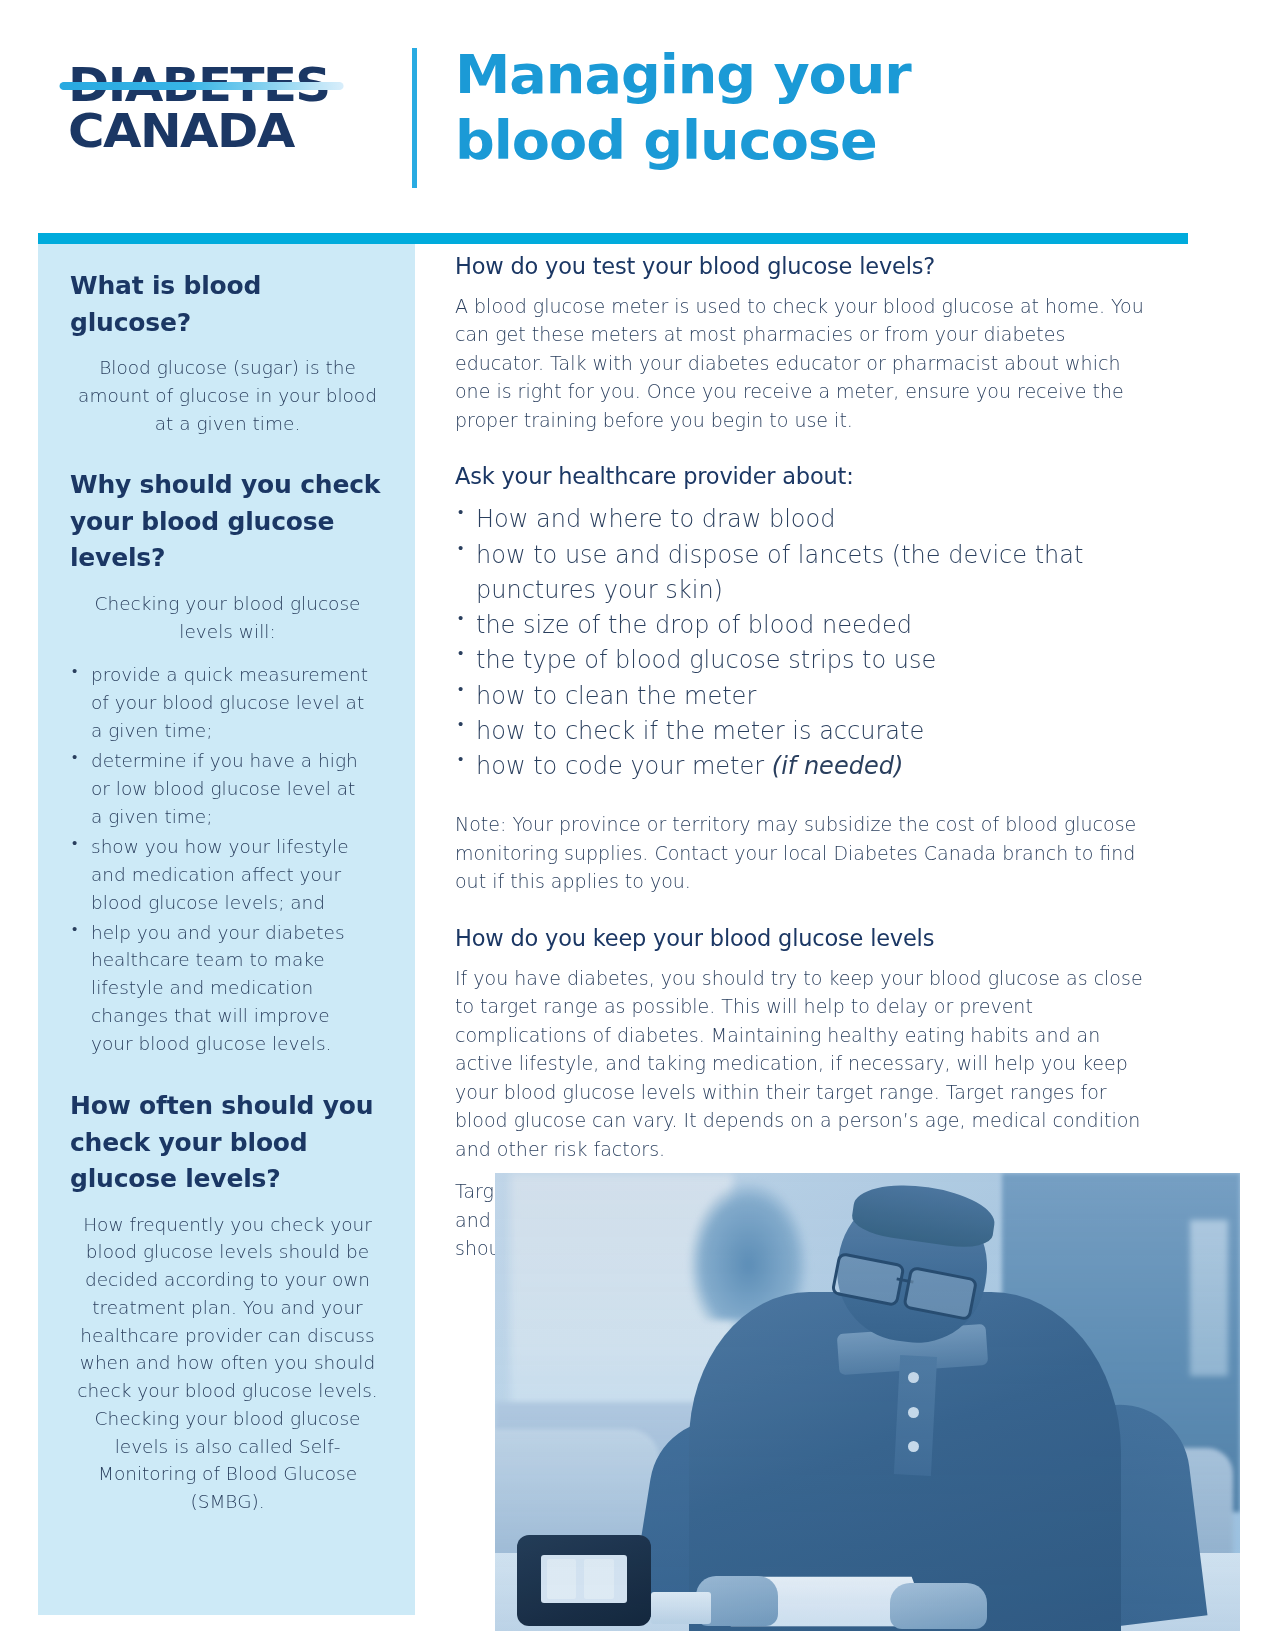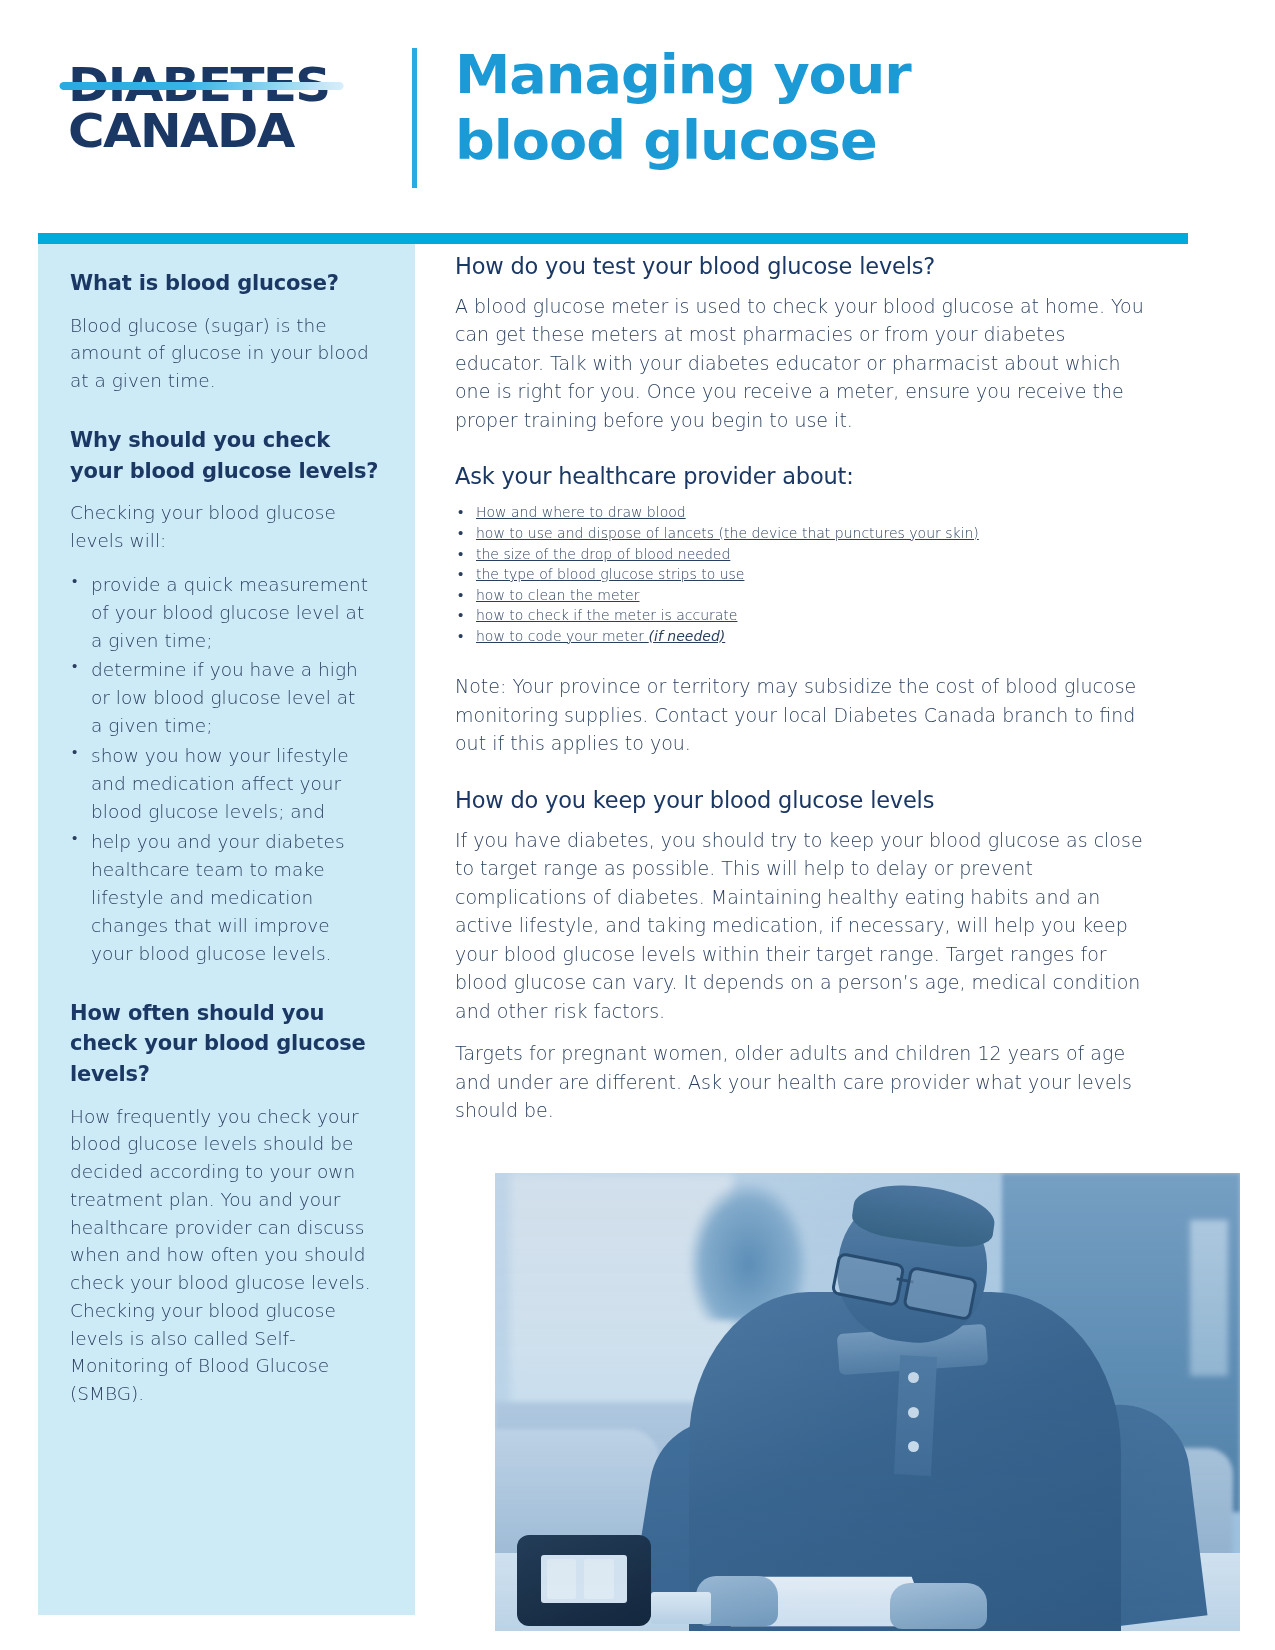--- a/index.html
+++ b/index.html
@@ -91,33 +91,34 @@
     left: 38px;
     top: 244px;
     width: 377px;
     height: 1371px;
     background: #cdeaf7;
     box-sizing: border-box;
     padding: 24px 30px 20px 32px;
   }
   .sb-h {
     font-weight: bold;
-    font-size: 21px;
+    font-size: 25px;
     line-height: 1.46;
     color: #1b3764;
     margin: 0 0 13px 0;
     letter-spacing: -0.2px;
   }
   .sb-h.gap { margin-top: 30px; }
   .sb-p {
     font-size: 18.5px;
     line-height: 1.50;
     color: #2a3f5e;
     margin: 0 0 16px 0;
     font-weight: 300;
+    text-align: center;
   }
   .sb-list {
     margin: 14px 16px 0 0;
     padding: 0;
     list-style: none;
   }
   .sb-list li {
     position: relative;
     font-size: 18.5px;
     line-height: 1.51;
@@ -159,26 +160,25 @@
     font-weight: 300;
   }
   .mn-p.note { margin-top: 26px; }
   .mn-list {
     margin: 4px 0 0 0;
     padding: 0;
     list-style: none;
   }
   .mn-list li {
     position: relative;
-    font-size: 14px;
+    font-size: 24px;
     line-height: 1.47;
     color: #2a3f5e;
     padding-left: 21px;
     font-weight: 300;
-    text-decoration: underline;
   }
   .mn-list li::before {
     content: "\2022";
     position: absolute;
     left: 3px;
     top: -1px;
     font-size: 15px;
     color: #2a3f5e;
   }
   .em { font-style: italic; }

